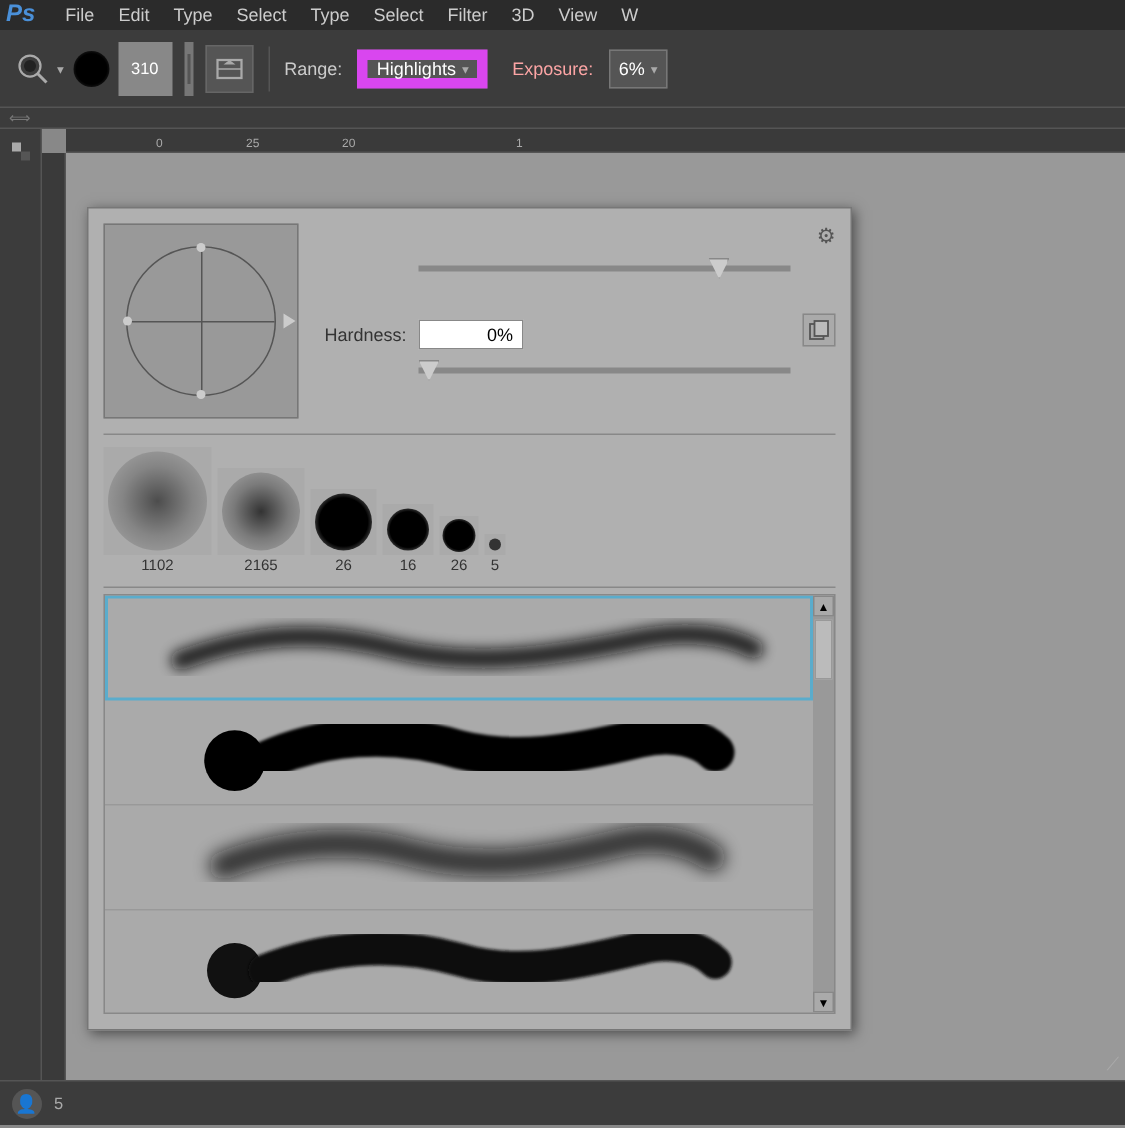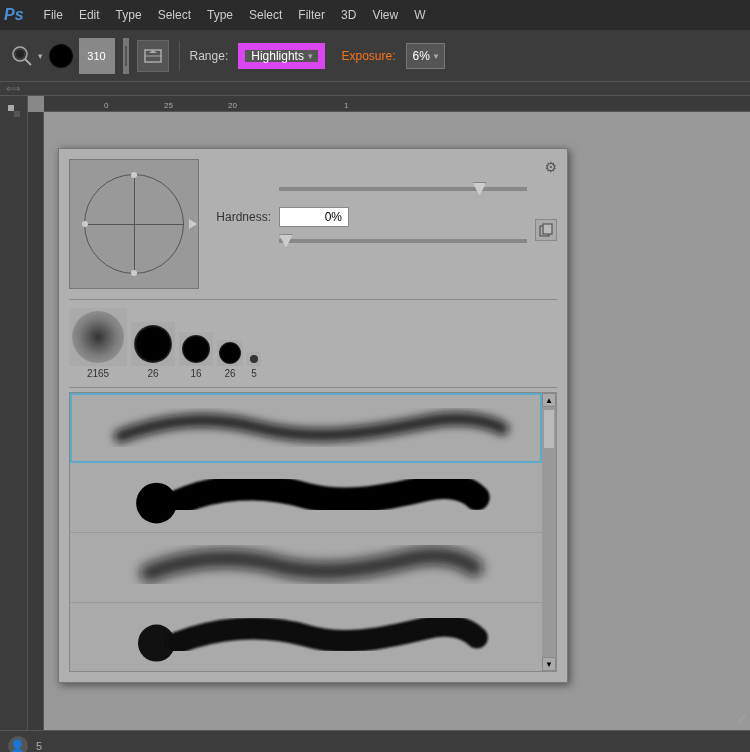--- a/index.html
+++ b/index.html
@@ -9,21 +9,21 @@
       overflow: hidden;
       font-family: 'Arial', sans-serif;
       font-size: 12px;
       background: #888;
       position: relative;
     }
 
     
     #menubar {
       width: 100%;
-      height: 30px;
+      height: 20px;
       background: #2b2b2b;
       display: flex;
       align-items: center;
       padding: 0 4px;
       gap: 0;
     }
     .ps-logo {
       color: #4a90d9;
       font-size: 16px;
       font-weight: bold;
@@ -118,21 +118,21 @@
       display: flex;
       align-items: center;
       gap: 4px;
       height: 26px;
     }
     .dropdown-arrow {
       color: #aaa;
       font-size: 9px;
     }
     .exposure-label {
-      color: #f97316;
+      color: #fca5a5;
       font-size: 12px;
       margin-left: 10px;
       margin-right: 4px;
     }
     .exposure-dropdown {
       background: #555;
       border: 1px solid #777;
       color: #fff;
       padding: 3px 6px;
       font-size: 12px;
@@ -648,21 +648,21 @@
 
           <button class="gear-icon-btn">⚙</button>
 
 
           <div style="position:relative; margin-left:68px; margin-right:30px;">
             <div class="slider-track">
               <div class="slider-thumb" style="left: 78%;"></div>
             </div>
           </div>
 
-          <div class="setting-row" style="margin-top:8px;">
+          <div class="setting-row" style="margin-top:24px;">
             <span class="setting-label">Hardness:</span>
             <div class="setting-value-box">0%</div>
           </div>
 
           <div style="position:relative; margin-left:68px; margin-right:30px;">
             <div class="slider-track">
               <div class="slider-thumb" style="left: 0%;"></div>
             </div>
           </div>
 
@@ -671,20 +671,26 @@
               <rect x="1" y="3" width="9" height="10" fill="none" stroke="#555" stroke-width="1.2"></rect>
               <rect x="4" y="1" width="9" height="10" fill="#bbb" stroke="#555" stroke-width="1.2"></rect>
             </svg>
           </div>
         </div>
       </div>
 
       <div class="picker-divider"></div>
 
       <div class="brush-thumbs">
+        <div class="brush-thumb">
+          <div class="brush-thumb-img" style="width:72px; height:72px; background:#aaa;">
+            <div class="brush-circle" style="width:66px; height:66px; opacity:0.55;"></div>
+          </div>
+          <span class="brush-label">1102</span>
+        </div>
         <div class="brush-thumb">
           <div class="brush-thumb-img" style="width:58px; height:58px; background:#aaa;">
             <div class="brush-circle" style="width:52px; height:52px; opacity:0.7;"></div>
           </div>
           <span class="brush-label">2165</span>
         </div>
         <div class="brush-thumb">
           <div class="brush-thumb-img" style="width:44px; height:44px; background:#aaa;">
             <div class="brush-circle" style="width:38px; height:38px; opacity:1.0; background: radial-gradient(circle at center, #000 60%, transparent 100%);"></div>
           </div>

